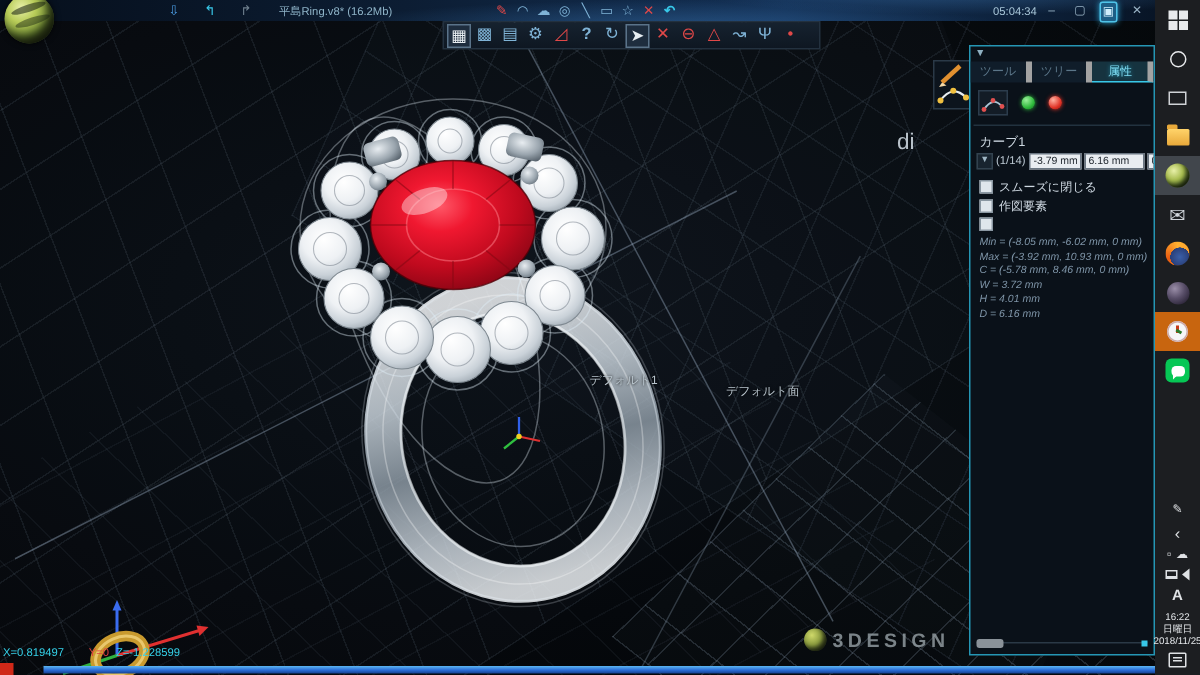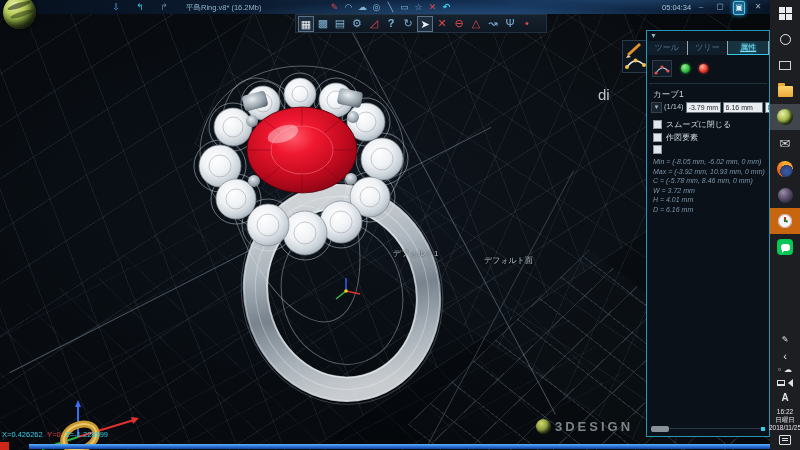--- a/index.html
+++ b/index.html
@@ -37,21 +37,21 @@
   .vp-label{position:absolute;font-size:8px;color:#b9c5cd;text-shadow:0 0 2px #000;}
   .vp-vert{position:absolute;left:598px;top:86px;font-size:15px;color:#d8e2ea;opacity:.85;}
 
   .watermark{position:absolute;left:536px;top:419px;display:flex;align-items:center;gap:4px;text-align:right;}
   .wm-sphere{width:15px;height:15px;border-radius:50%;
     background:radial-gradient(circle at 35% 30%, #cfd96a 0%, #8a9a3e 45%, #3c4a22 80%);
     box-shadow:inset -2px -2px 3px rgba(0,0,0,.6);}
   .wm-text{font-size:13px;font-weight:bold;letter-spacing:3px;color:rgba(155,165,170,.78);}
 
   .coords{position:absolute;left:2px;top:430px;font-family:"DejaVu Sans Mono",monospace;font-size:7.5px;letter-spacing:0;}
-  .coords .cx{color:#35d0e8;} .coords .cy{color:#e04040;} .coords .cz{color:#35d0e8;}
+  .coords .cx{color:#35d0e8;} .coords .cy{color:#e04040;margin-left:12px;} .coords .cz{color:#35d0e8;}
 
   .bottom-red{position:absolute;left:0;top:442px;width:9px;height:8px;background:#d02818;}
   .bottom-blue{position:absolute;left:29px;top:444px;width:771px;height:5px;
     background:linear-gradient(180deg,#5cb6f2 0%,#2a6cd8 55%,#16418f 100%);}
 
   
   .titlebar{position:absolute;left:0;top:0;width:770px;height:14px;z-index:40;
     background:linear-gradient(90deg,#060f1c 0%,#0c1d33 35%,#133055 68%,#0e2440 85%,#081526 100%);}
   .titlebar::before{content:"";position:absolute;inset:0;
     background:radial-gradient(ellipse 320px 26px at 58% 130%, rgba(70,140,210,.38), transparent 70%),
@@ -81,22 +81,22 @@
   
   .float-tool{position:absolute;left:622px;top:40px;width:27px;height:33px;z-index:45;
     background:#0c141d;border:1px solid #2a3947;}
 
   
   .panel{position:absolute;left:646px;top:30px;width:124px;height:407px;z-index:50;
     background:#0a1119;border:1px solid #2596b4;overflow:hidden;}
   .panel-collapse{position:absolute;left:3px;top:1px;font-size:7px;color:#8fb0c2;}
   .tabs{position:absolute;left:0;top:10px;width:100%;display:flex;}
   .tab{flex:1;height:14px;font-size:8px;line-height:14px;text-align:center;color:#5b7689;
-    background:#101d2a;border-right:1px solid #a3a3a3;}
-  .tab.active{background:#16333f;color:#7fdcf2;border-bottom:1px solid #38c8e8;text-shadow:0 0 3px #2aa8c8;text-decoration:underline;}
+    background:#101d2a;border-right:4px solid #a3a3a3;}
+  .tab.active{background:#16333f;color:#7fdcf2;border-bottom:1px solid #38c8e8;text-shadow:0 0 3px #2aa8c8;}
   .panel-btns{position:absolute;left:5px;top:29px;display:flex;align-items:center;gap:9px;}
   .sketch-btn{width:20px;height:17px;background:#131c26;border:1px solid #2c3c4c;display:flex;align-items:center;justify-content:center;}
   .dot{width:9px;height:9px;border-radius:50%;}
   .dot.green{background:radial-gradient(circle at 35% 30%,#9af09a,#2db83a 60%,#146020);box-shadow:0 0 3px #2db83a;}
   .dot.red{background:radial-gradient(circle at 35% 30%,#ffb0a0,#e03226 60%,#7a130c);box-shadow:0 0 3px #e03226;}
   .panel-divider{position:absolute;left:2px;top:52px;width:118px;height:1px;background:#22323f;}
   .curve-title{position:absolute;left:6px;top:58px;font-size:8.5px;color:#cdd8e1;}
   .param-row{position:absolute;left:4px;top:71px;display:flex;align-items:flex-start;gap:2px;width:130px;}
   .dd-btn{width:11px;height:11px;background:#18242f;border:1px solid #32424f;color:#9fb6c4;font-size:6px;line-height:9px;text-align:center;}
   .pt-index{font-size:7.5px;color:#bcc9d3;}
@@ -292,21 +292,21 @@
     <div class="vp-label" style="left:393px;top:248px;">デフォルト1</div>
     <div class="vp-label" style="left:484px;top:255px;">デフォルト面</div>
     <div class="vp-vert">di</div>
 
     <div class="watermark">
       <div class="wm-sphere"></div>
       <div class="wm-text">3DESIGN</div>
     </div>
 
     <div class="coords">
-      <span class="cx">X=0.426262</span>
+      <span class="cx">X=0.819497</span>
       <span class="cy">Y=0</span>
       <span class="cz">Z=-1.228599</span>
     </div>
 
     <div class="bottom-red"></div>
     <div class="bottom-blue"></div>
   </div>
 
   <div class="titlebar">
     <div class="titlebar-left">

